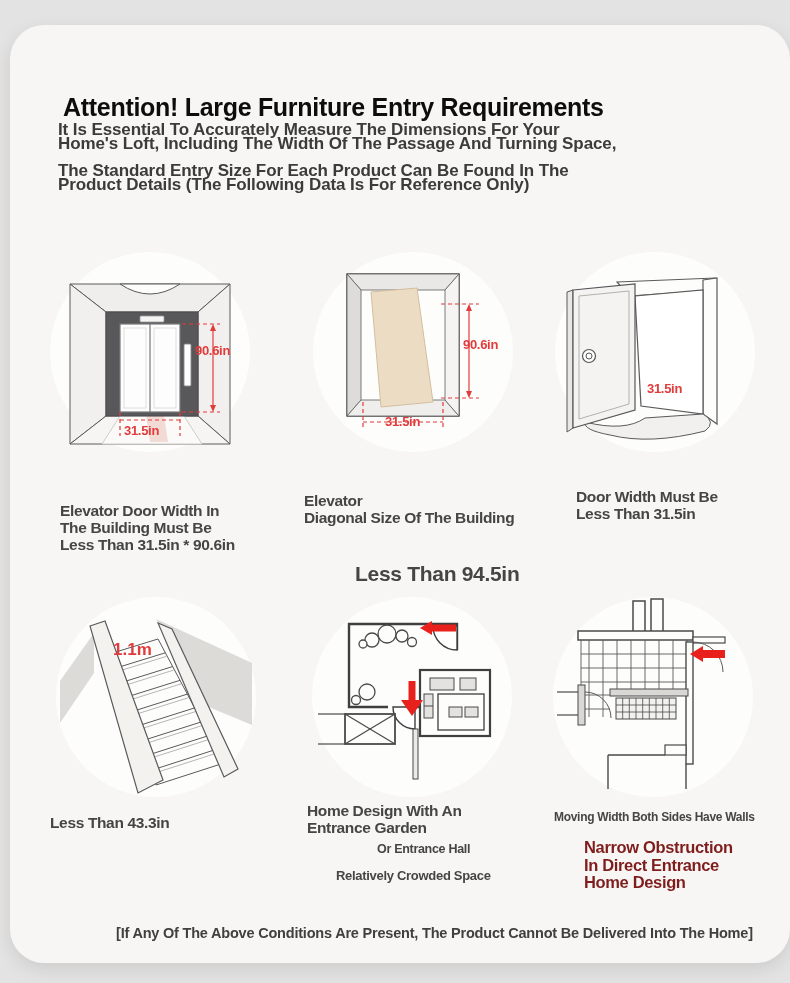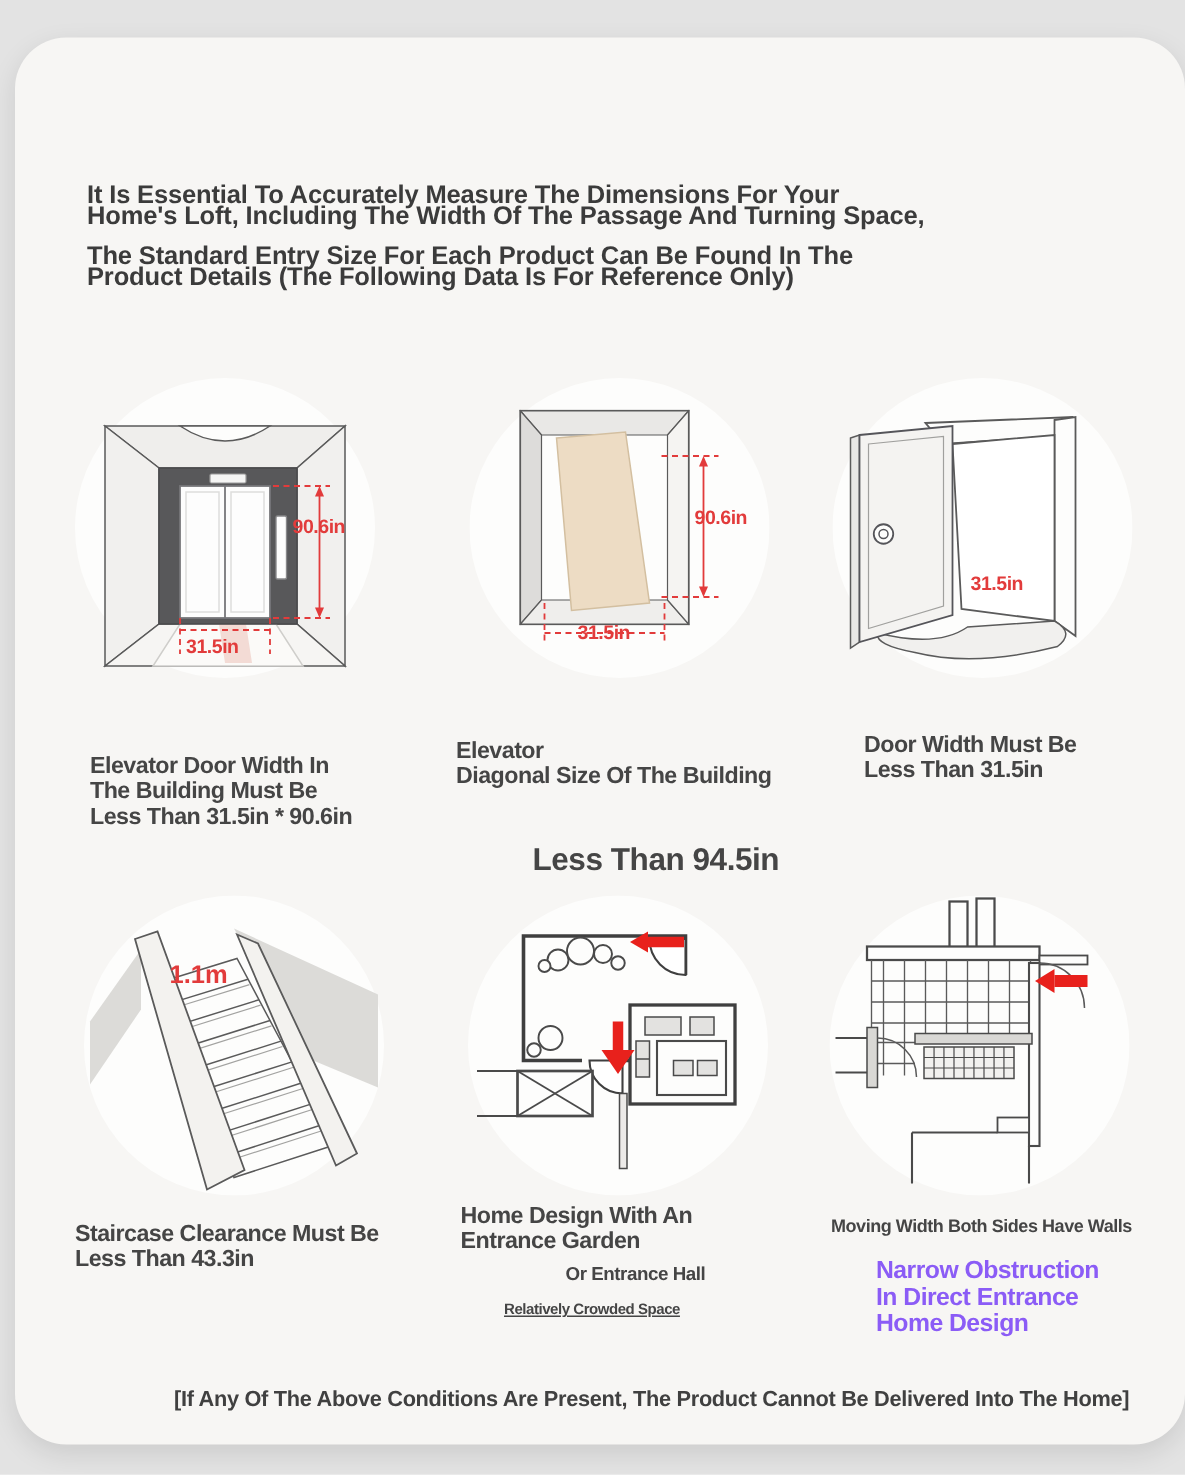--- a/index.html
+++ b/index.html
@@ -14,33 +14,34 @@
   .intro { position:absolute; left:48px; width:562px; font-size:17px; line-height:13.5px;
            font-weight:700; color:#3b3b3b; letter-spacing:-0.1px; }
   .intro.p1 { top:98px; }
   .intro.p2 { top:139px; }
   .fig { position:absolute; width:200px; height:200px; border-radius:50%; }
   .fig svg { display:block; }
   .cap { position:absolute; font-size:15.5px; line-height:17px; font-weight:700;
          color:#454545; letter-spacing:-0.35px; }
   .cap div { white-space:nowrap; }
   .cap-sub { position:absolute; font-weight:700; color:#454545; letter-spacing:-0.3px; white-space:nowrap; }
-  .cap-big { font-size:16.5px; line-height:17.5px; color:#8b5cf6; }
+  .cap-big { font-size:16.5px; line-height:17.5px; color:#7f1d1d; }
   .footer { position:absolute; left:106px; top:900px; font-size:14.5px; font-weight:700;
             color:#404040; letter-spacing:-0.2px; white-space:nowrap; }
   text { font-family:"Liberation Sans", sans-serif; }
   .dim { fill:#e23b3b; font-size:13px; font-weight:600; letter-spacing:-0.3px; }
   .dim-big { fill:#e23b3b; font-size:17px; font-weight:600; }
 </style>
 </head>
 <body>
 
 <div class="page">
   <div class="card">
 
+    <div class="title">Attention! Large Furniture Entry Requirements</div>
     <div class="intro p1">It Is Essential To Accurately Measure The Dimensions For Your Home's Loft, Including The Width Of The Passage And Turning Space,</div>
     <div class="intro p2">The Standard Entry Size For Each Product Can Be Found In The Product Details (The Following Data Is For Reference Only)</div>
 
     <div class="fig" style="left:40px; top:227px;">
       <svg width="200" height="200" viewBox="0 0 200 200">
         <circle cx="100" cy="100" r="100" fill="#fdfdfc"></circle>
         <polygon points="20,32 180,32 148,60 56,60" fill="#efeeec" stroke="#5a5a5a" stroke-width="1"></polygon>
         <path d="M70,32 Q100,52 130,32 Z" fill="#fdfdfc" stroke="#5a5a5a" stroke-width="1"></path>
         <polygon points="20,32 56,60 56,164 20,192" fill="#f1f0ee" stroke="#5a5a5a" stroke-width="1"></polygon>
         <polygon points="180,32 148,60 148,164 180,192" fill="#f1f0ee" stroke="#5a5a5a" stroke-width="1"></polygon>
@@ -227,30 +228,29 @@
       <div>Diagonal Size Of The Building</div>
     </div>
     <div class="cap-sub" style="left:345px; top:509px; font-size:21px;margin-top:28px;">Less Than 94.5in</div>
 
     <div class="cap" style="left:566px; top:463px;">
       <div>Door Width Must Be</div>
       <div>Less Than 31.5in</div>
     </div>
 
     <div class="cap" style="left:40px; top:789px;">
-      <div>Staircase Clearance Must Be</div>
       <div>Less Than 43.3in</div>
     </div>
 
     <div class="cap" style="left:297px; top:777px;">
       <div>Home Design With An</div>
       <div>Entrance Garden</div>
     </div>
     <div class="cap-sub" style="left:367px; top:817px; font-size:12.5px;">Or Entrance Hall</div>
-    <div class="cap-sub" style="left:326px; top:843px; font-size:10px;text-decoration:underline;">Relatively Crowded Space</div>
+    <div class="cap-sub" style="left:326px; top:843px; font-size:13px;">Relatively Crowded Space</div>
 
     <div class="cap-sub" style="left:544px; top:785px; font-size:12px;">Moving Width Both Sides Have Walls</div>
     <div class="cap cap-big" style="left:574px; top:814px;">
       <div>Narrow Obstruction</div>
       <div>In Direct Entrance</div>
       <div>Home Design</div>
     </div>
 
     <div class="footer">[If Any Of The Above Conditions Are Present, The Product Cannot Be Delivered Into The Home]</div>
   </div>

